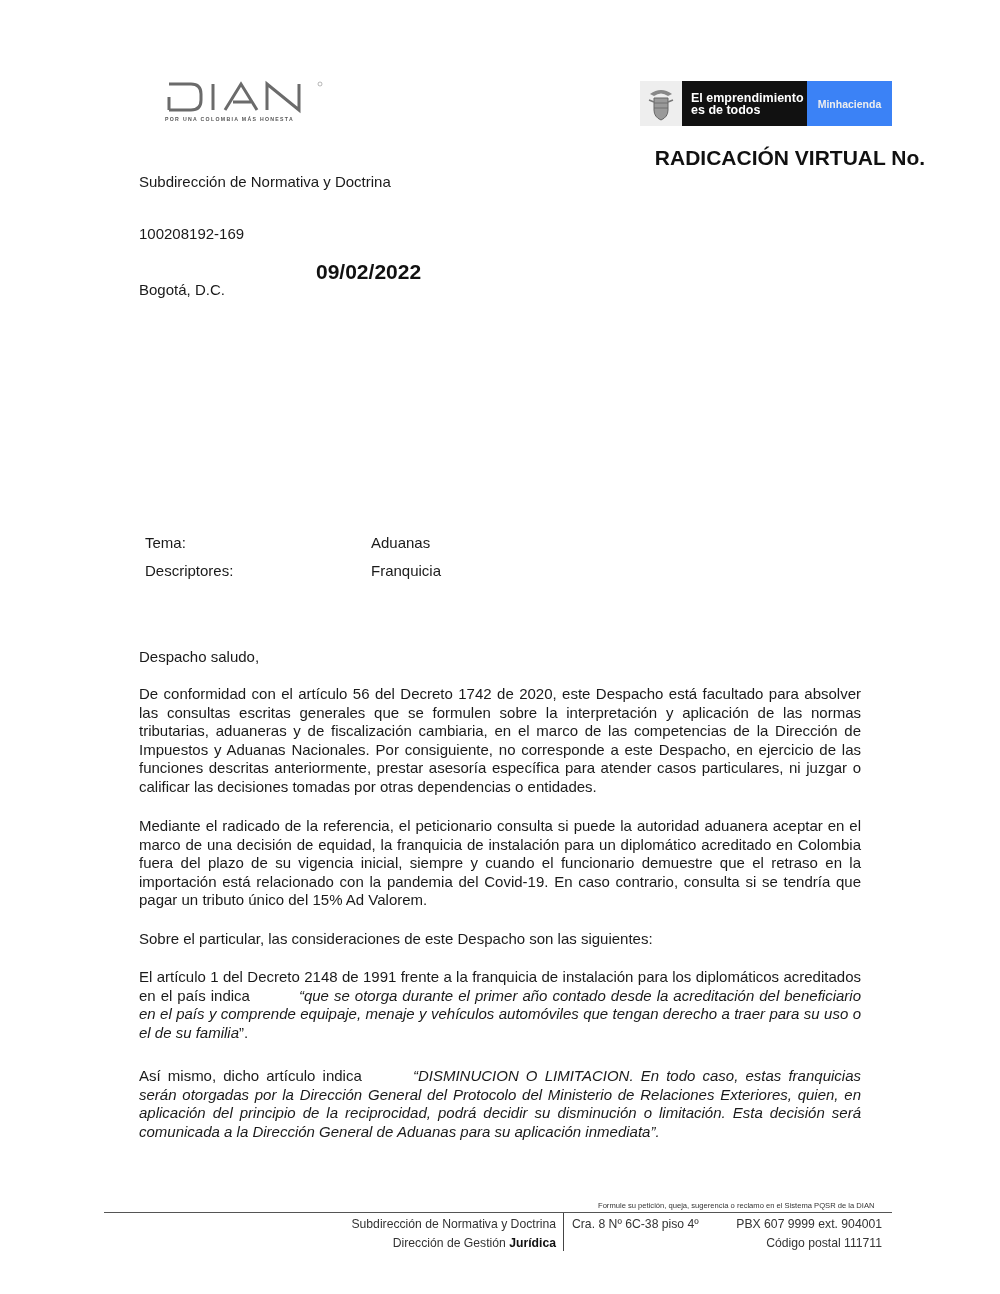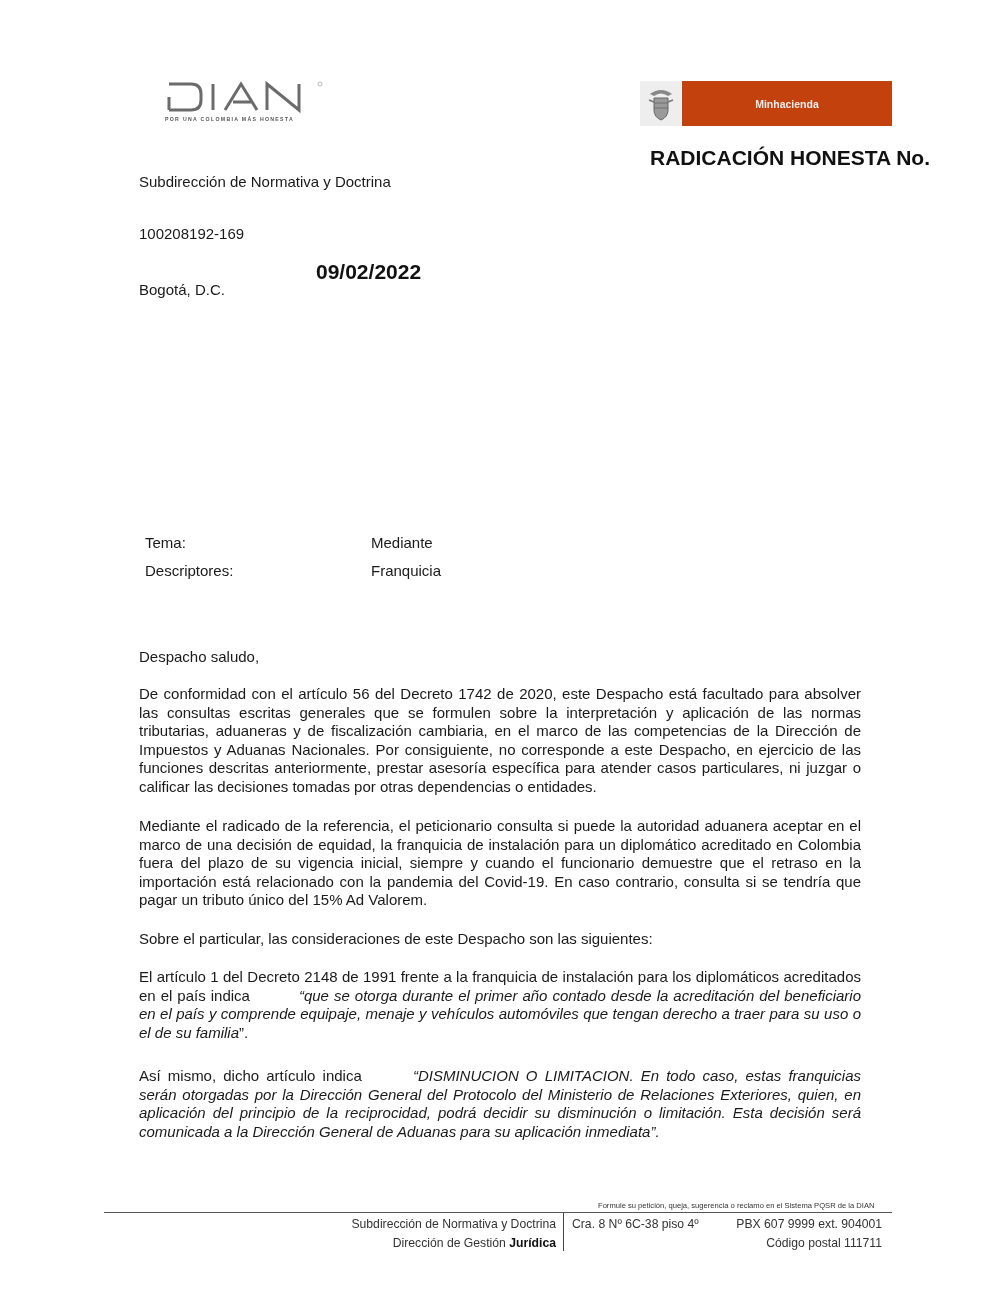--- a/index.html
+++ b/index.html
@@ -11,21 +11,21 @@
   .dian-logo { left: 163px; top: 80px; width: 162px; height: 48px; }
   .dian-word { position: absolute; left: 0; top: 0; width: 162px; height: 34px; }
   .dian-tag { position: absolute; left: 2px; top: 36px; font-size: 5.2px; letter-spacing: 1.3px;
               color: #555; font-weight: bold; white-space: nowrap; }
 
   
   .gov-banner { left: 640px; top: 81px; width: 252px; height: 45px; display: flex; }
   .gov-shield { width: 42px; height: 45px; background: #eeeeee; display: flex; align-items: center; justify-content: center; }
   .gov-black { width: 125px; height: 45px; background: #111; color: #fff; font-weight: bold;
                font-size: 12.5px; line-height: 12px; padding: 11px 0 0 9px; box-sizing: border-box; }
-  .gov-grey { flex: 1; background: #c2410c; color: #eee; font-weight: bold; font-size: 10.5px;
+  .gov-grey { flex: 1; background: #3b82f6; color: #eee; font-weight: bold; font-size: 10.5px;
               display: flex; align-items: center; justify-content: center; }
 
   .radicacion { left: 625px; top: 145px; width: 330px; text-align: center; font-weight: bold;
                 font-size: 21px; line-height: 26px; color: #111; }
 
   .small-text { font-size: 15px; color: #1a1a1a; }
   .date-big { left: 316px; top: 260px; font-size: 21px; font-weight: bold; color: #111; }
 
   .meta-table { left: 145px; top: 528px; font-size: 15px; }
   .meta-row { display: flex; height: 28px; align-items: center; }
@@ -66,36 +66,40 @@
 
 <div class="abs gov-banner">
   <div class="gov-shield">
     <svg width="30" height="36" viewBox="0 0 30 36">
       <path d="M4 8 Q15 0 26 8 L22 10 Q15 5 8 10 Z" fill="#888"></path>
       <path d="M8 12 H22 V24 Q22 31 15 34 Q8 31 8 24 Z" fill="#9a9a9a" stroke="#666" stroke-width="1"></path>
       <path d="M8 17 H22 M8 22 H22" stroke="#666" stroke-width="0.8"></path>
       <path d="M3 14 L8 16 M27 14 L22 16" stroke="#777" stroke-width="1.5"></path>
     </svg>
   </div>
+  <div class="gov-black">
+    <div>El emprendimiento</div>
+    <div>es de todos</div>
+  </div>
   <div class="gov-grey">Minhacienda</div>
 </div>
 
 <div class="abs radicacion">
-  <div>RADICACIÓN HONESTA No.</div>
+  <div>RADICACIÓN VIRTUAL No.</div>
 </div>
 
 <div class="abs small-text" style="left:139px; top:173px;">Subdirección de Normativa y Doctrina</div>
 <div class="abs small-text" style="left:139px; top:225px;">100208192-169</div>
 <div class="abs date-big">09/02/2022</div>
 <div class="abs small-text" style="left:139px; top:281px;">Bogotá, D.C.</div>
 
 <div class="abs meta-table">
   <div class="meta-row">
     <span class="meta-key">Tema:</span>
-    <span class="meta-val">Mediante</span>
+    <span class="meta-val">Aduanas</span>
   </div>
   <div class="meta-row">
     <span class="meta-key">Descriptores:</span>
     <span class="meta-val">Franquicia</span>
   </div>
 </div>
 
 <div class="abs body" style="top:648px;">
   <p>Despacho saludo,</p>
 </div>

